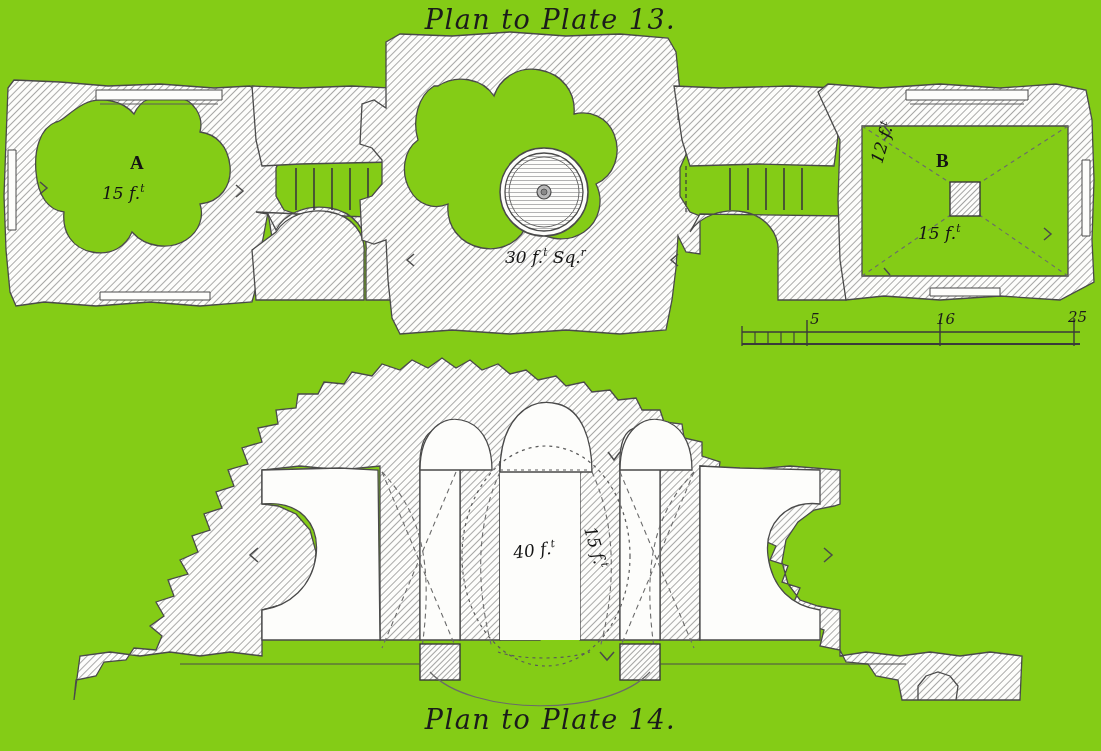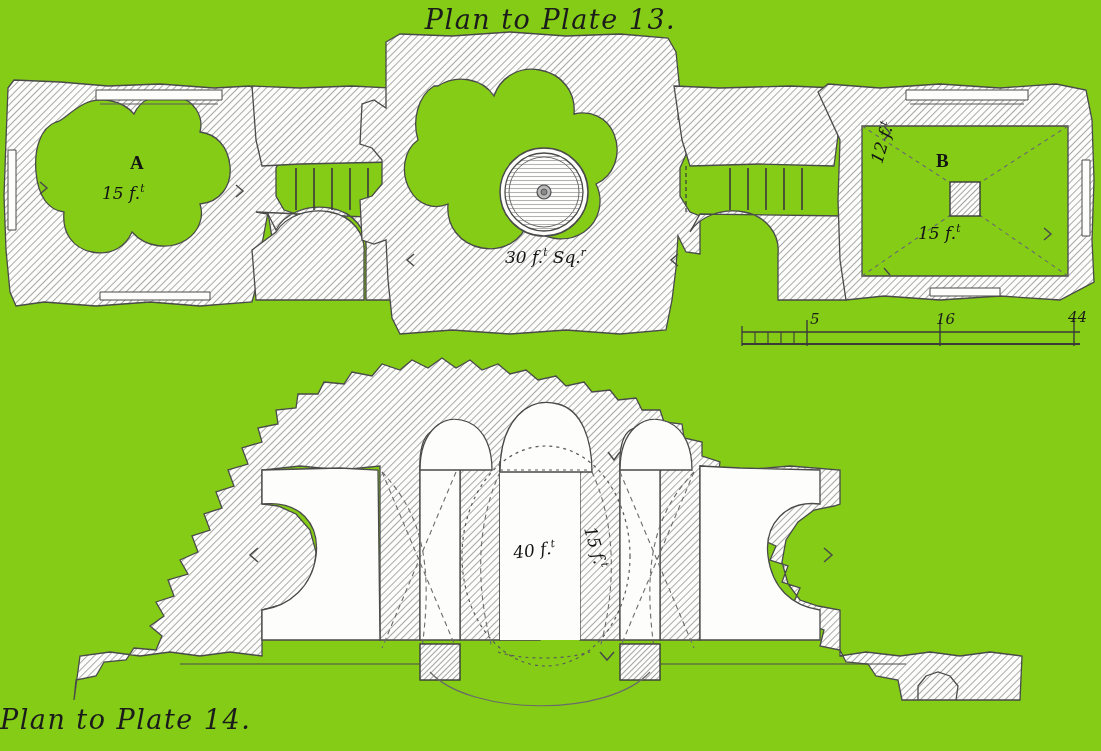--- a/index.html
+++ b/index.html
@@ -36,20 +36,21 @@
   }
   #title-top {
     left: 0; top: 4px;
     width: 1101px;
     text-align: center;
     font-size: 27px;
   }
   #title-bottom {
     left: 0; top: 704px;
     width: 1101px;
+    text-align: center;
     font-size: 27px;
   }
   .plan-label {
     position: absolute;
     color: #141414;
     white-space: nowrap;
   }
   .room-letter {
     font-family: "Liberation Serif", serif;
     font-weight: bold;
@@ -360,15 +361,15 @@
 
   <div class="plan-label room-letter" style="left:936px; top:150px;">B</div>
   <div class="plan-label dim" style="left:918px; top:222px;"><span>15 f</span>.<sup>t</sup></div>
   <div class="plan-label dim" style="left:866px; top:160px; transform:rotate(-74deg); transform-origin:left top;"><span>12 f</span>.<sup>t</sup></div>
 
   <div class="plan-label dim" style="left:512px; top:542px; transform:rotate(-7deg); transform-origin:left top;"><span>40 f</span>.<sup>t</sup></div>
   <div class="plan-label dim" style="left:600px; top:524px; transform:rotate(74deg); transform-origin:left top;"><span>15 f</span>.<sup>t</sup></div>
 
   <div class="scale-num" style="left:810px; top:310px;">5</div>
   <div class="scale-num" style="left:936px; top:310px;">16</div>
-  <div class="scale-num" style="left:1068px; top:308px;">44</div>
+  <div class="scale-num" style="left:1068px; top:308px;">25</div>
 
 </div>
 
 </body></html>

